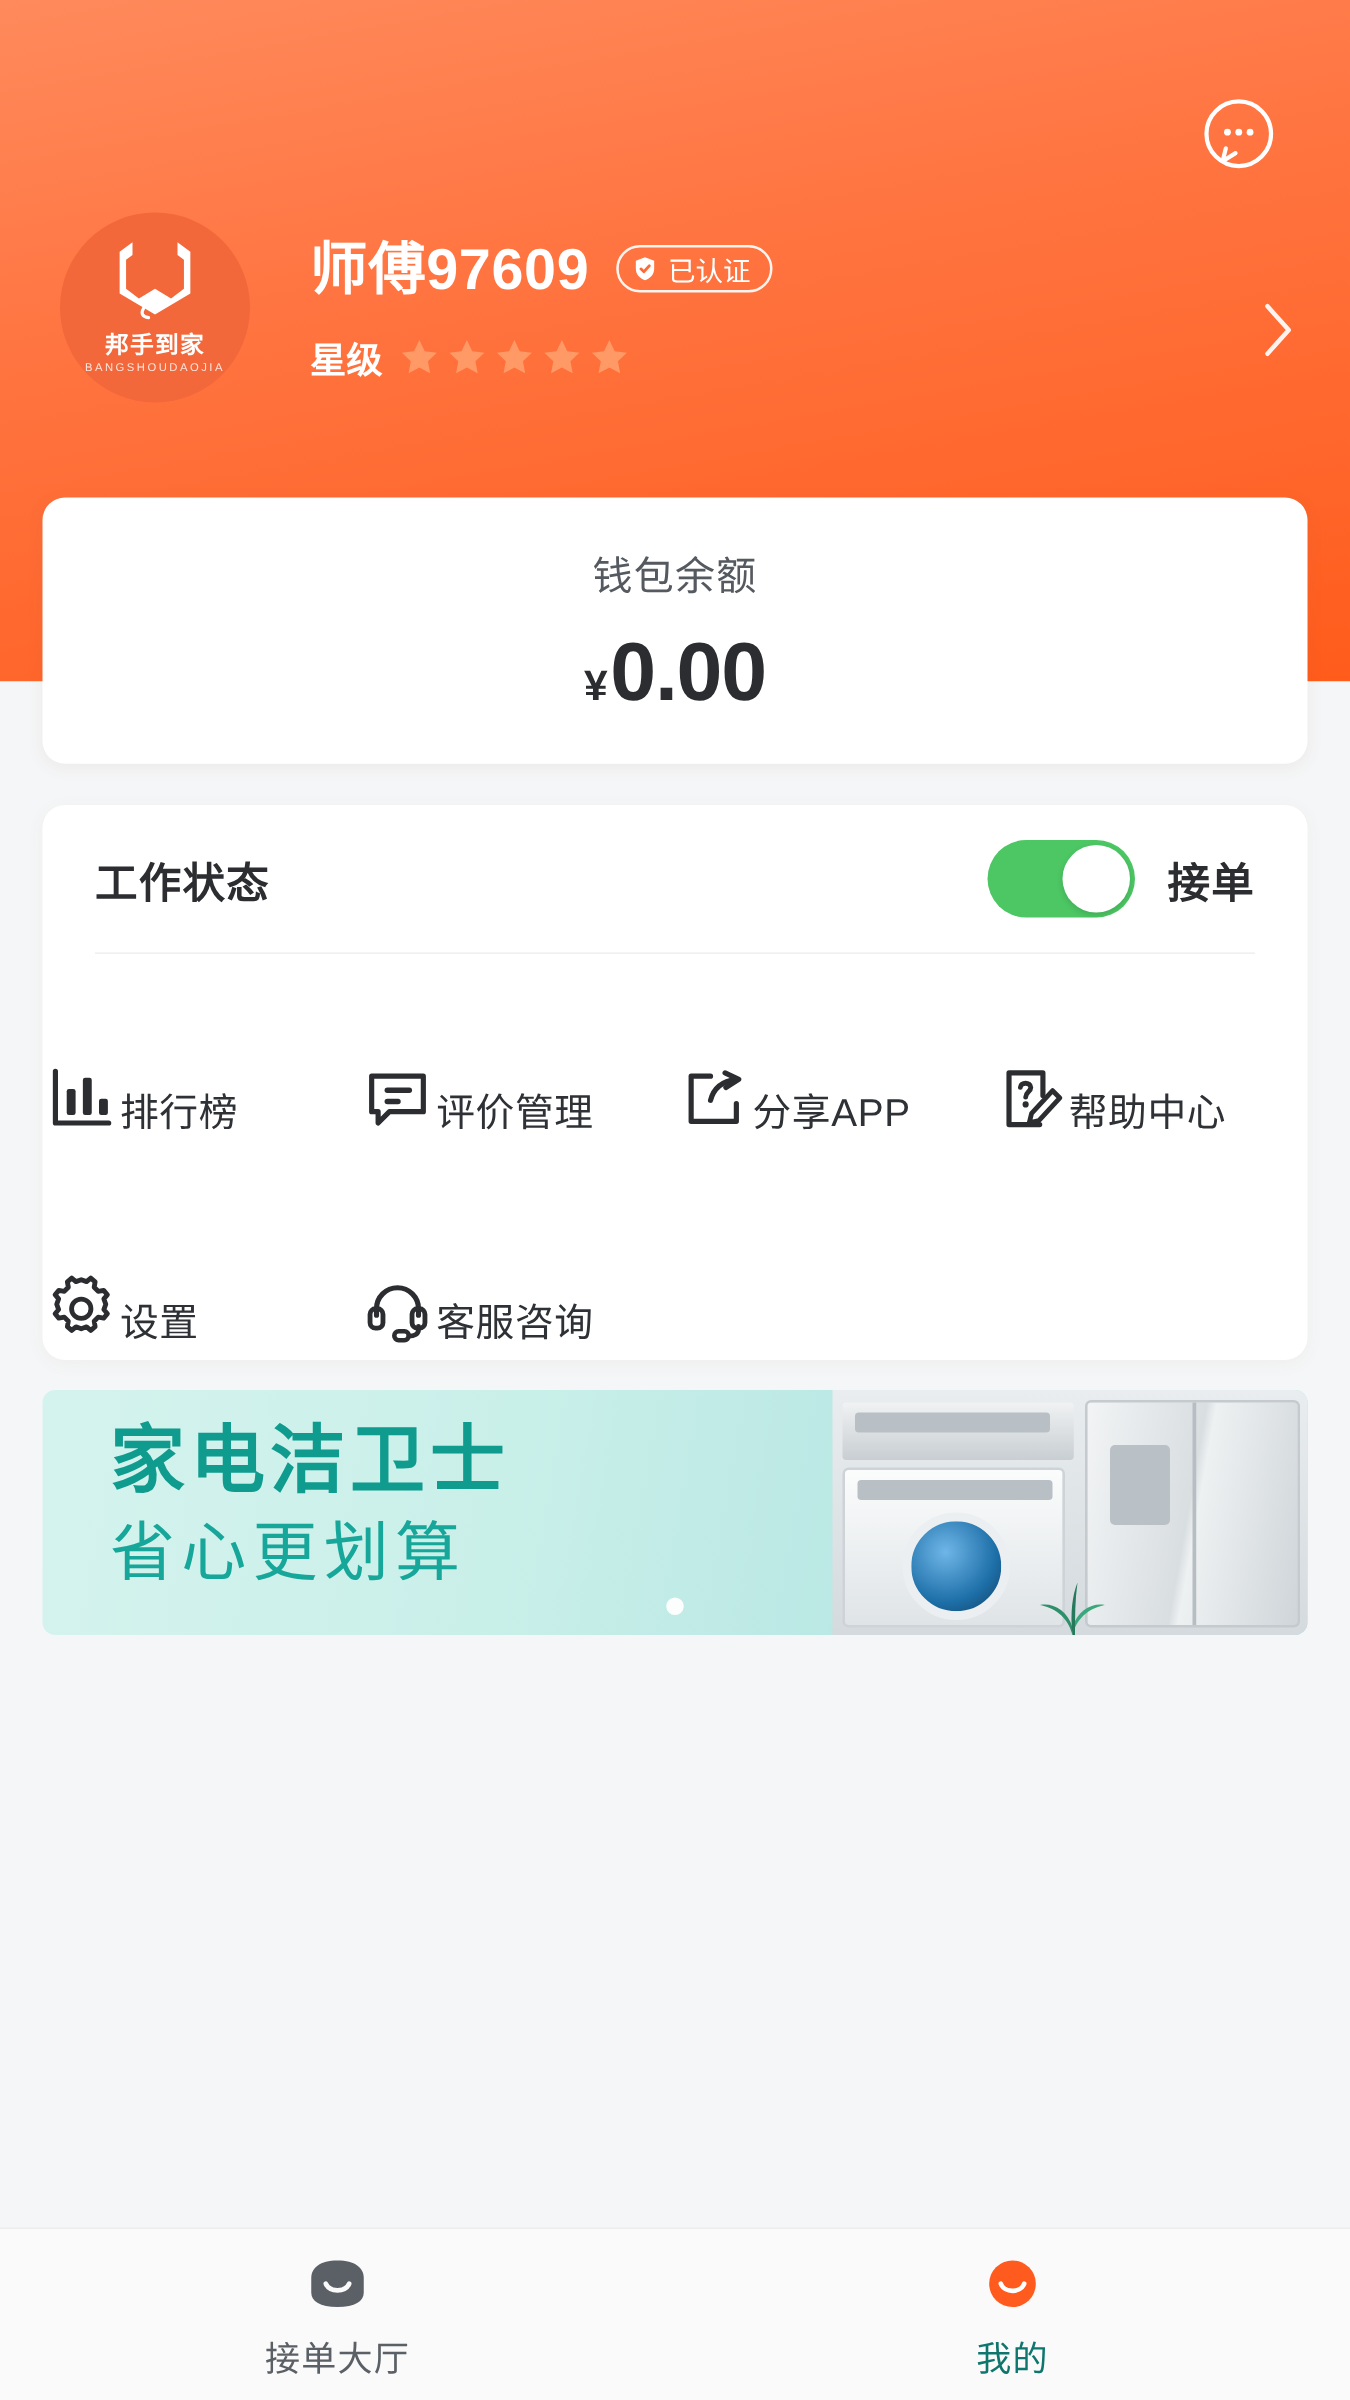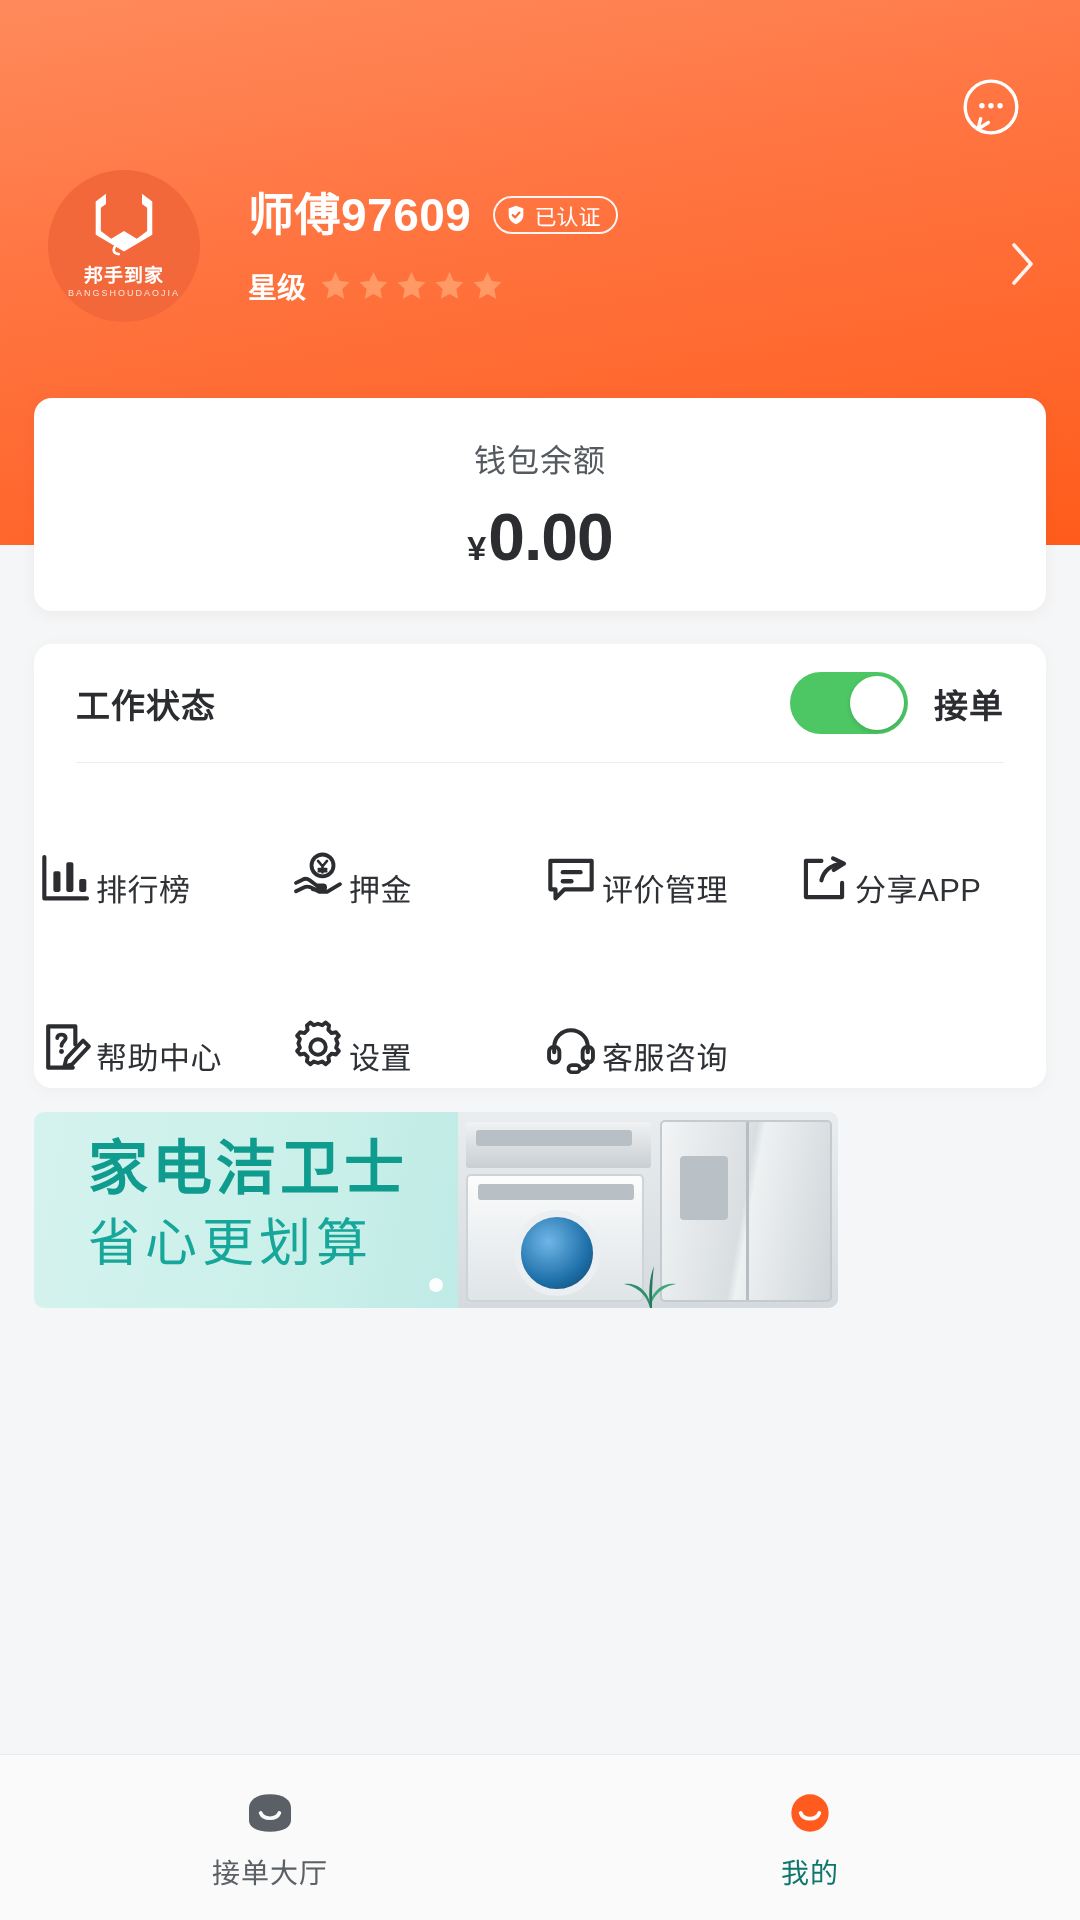--- a/index.html
+++ b/index.html
@@ -117,21 +117,21 @@
   }
   .cell .ic { height:72px; display:flex; align-items:center; justify-content:center; }
   .cell .ic svg { width:62px; height:62px; }
   .cell .lbl {
     margin-top:16px; font-size:31px; color:#2e3135; letter-spacing:.5px;
     white-space:nowrap;
   }
 
   
   .banner {
-    position:absolute; left:34px; top:1112px; width:804px; height:196px;
+    position:absolute; left:34px; top:1112px; width:1012px; height:196px;
     border-radius:10px; overflow:hidden;
     background:linear-gradient(100deg,#d5f3ee 0%,#c9efe9 38%,#bfeae6 55%,#a7e3dd 100%);
   }
   .banner .txt { position:absolute; left:54px; top:26px; }
   .banner .t1 {
     font-size:60px; font-weight:700; color:#0f9c8e; letter-spacing:4px;
     font-family:"Liberation Serif","DejaVu Serif",serif; line-height:1.05;
   }
   .banner .t2 {
     margin-top:16px; font-size:52px; color:#17a79a; letter-spacing:5px;
@@ -175,21 +175,21 @@
   .ap-plant {
     position:absolute; left:150px; bottom:0; width:84px; height:62px;
   }
   .banner .dot {
     position:absolute; left:50%; bottom:16px; width:14px; height:14px;
     margin-left:-7px; border-radius:50%; background:#fff; opacity:.95;
   }
 
   
   .tabbar {
-    position:absolute; left:0; bottom:0; width:1080px; height:166px;
+    position:absolute; left:0; bottom:0; width:1080px; height:138px;
     background:#fafafa; border-top:1px solid #e9e9e9;
     display:flex;
     margin-top:24px;
   }
   .tab {
     flex:1; display:flex; flex-direction:column; align-items:center; justify-content:center;
     gap:10px;
   }
   .tab .ticon { width:56px; height:56px; display:flex; align-items:center; justify-content:center; }
   .tab .ticon svg { width:56px; height:56px; }
@@ -296,31 +296,20 @@
           <svg viewBox="0 0 48 48" fill="none">
             <path d="M8 7 V39 H41" stroke="#2b2d30" stroke-width="3.2" stroke-linecap="round" stroke-linejoin="round"></path>
             <rect x="15" y="18" width="5.5" height="16" rx="1.4" fill="#2b2d30"></rect>
             <rect x="25" y="11" width="5.5" height="23" rx="1.4" fill="#2b2d30"></rect>
             <rect x="35" y="24" width="5.5" height="10" rx="1.4" fill="#2b2d30"></rect>
           </svg>
         </div>
         <div class="lbl">排行榜</div>
       </div>
 
-      <div class="cell">
-        <div class="ic">
-          <svg viewBox="0 0 48 48" fill="none">
-            <circle cx="27.5" cy="13.5" r="8.5" stroke="#2b2d30" stroke-width="3"></circle>
-            <path d="M24 10 L27.5 14.2 L31 10 M27.5 14.2 V19 M24.6 16.2 H30.4 M24.6 18 H30.4" stroke="#2b2d30" stroke-width="2" stroke-linecap="round"></path>
-            <path d="M7 27 L12 24.5 C14 23.4 16 23.8 17.6 25 L23 29 H28 C30 29 30 32 28 32 H20" stroke="#2b2d30" stroke-width="3" stroke-linecap="round" stroke-linejoin="round" fill="none"></path>
-            <path d="M7 33.5 L13 30.5 C15.5 29.2 18 30 20.5 31.5 L25 34 H31 L41 28" stroke="#2b2d30" stroke-width="3" stroke-linecap="round" stroke-linejoin="round" fill="none"></path>
-          </svg>
-        </div>
-        <div class="lbl">押金</div>
-      </div>
 
       <div class="cell">
         <div class="ic">
           <svg viewBox="0 0 48 48" fill="none">
             <path d="M8 10 H40 V32 H19 L12 39 V32 H8 Z" stroke="#2b2d30" stroke-width="3.2" stroke-linejoin="round" fill="none"></path>
             <rect x="16" y="17" width="17" height="3.4" rx="1.7" fill="#2b2d30"></rect>
             <rect x="16" y="24" width="10" height="3.4" rx="1.7" fill="#2b2d30"></rect>
           </svg>
         </div>
         <div class="lbl">评价管理</div>

